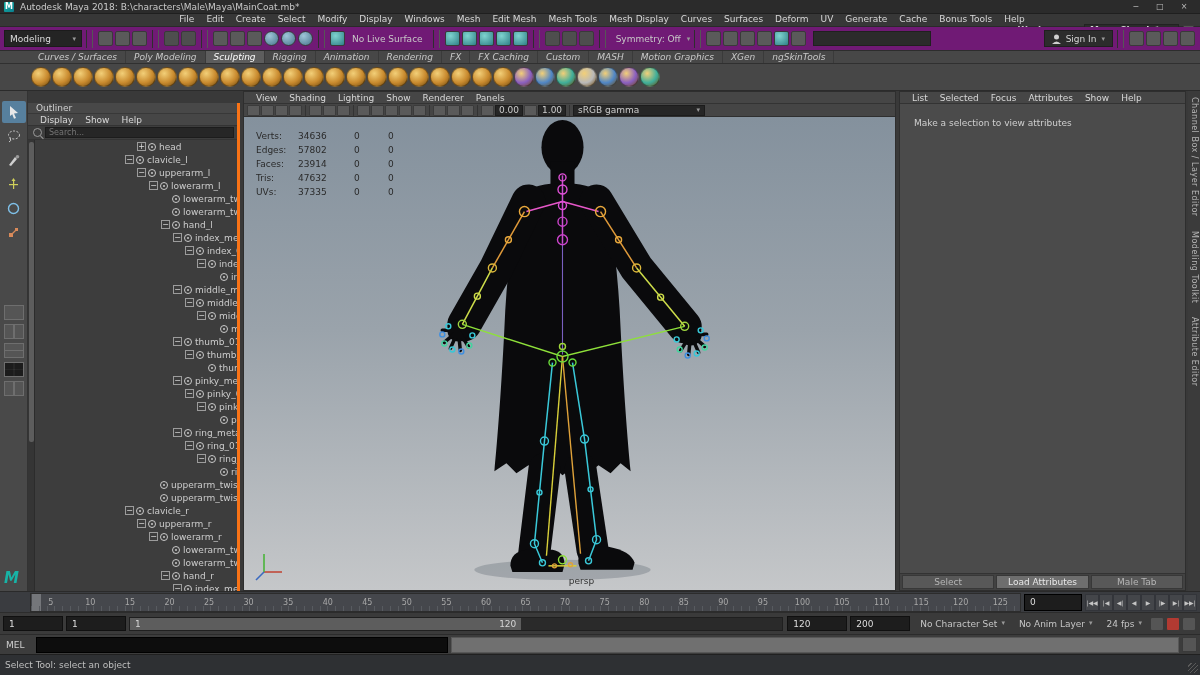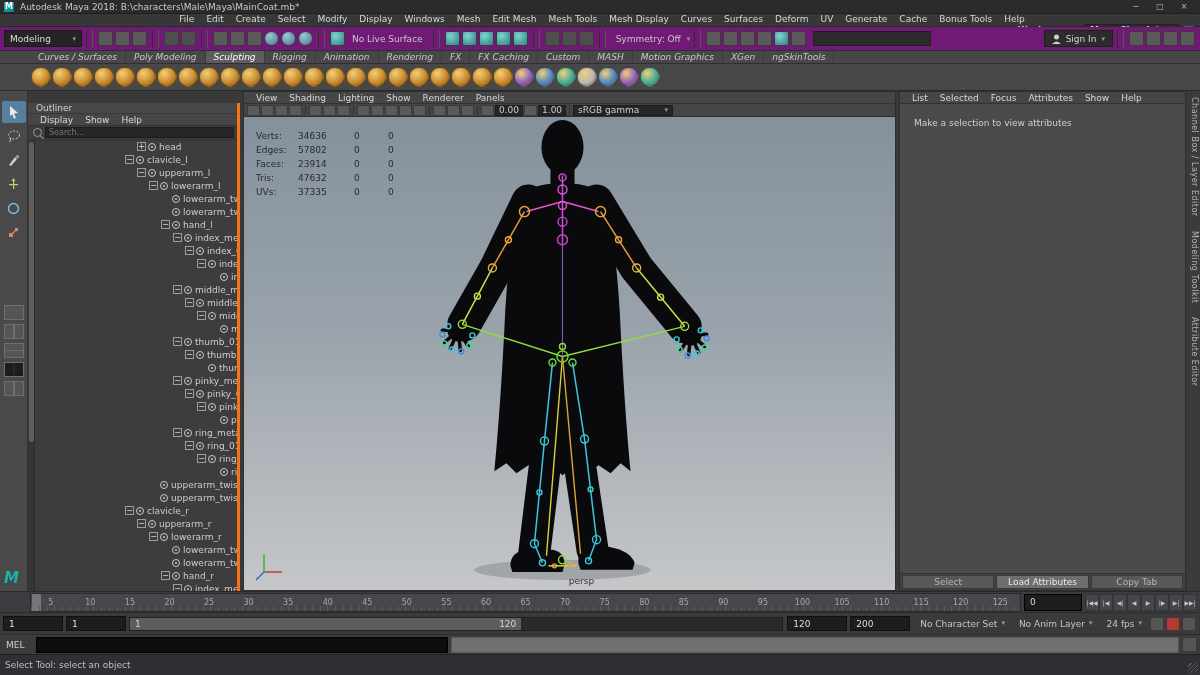--- a/index.html
+++ b/index.html
@@ -77,21 +77,21 @@
 .joint-ico{width:8px;height:8px;flex:none;border:1px solid #c9c9c9;border-radius:50%;margin-right:3px;position:relative;}
 .joint-ico::after{content:"";position:absolute;left:2px;top:2px;width:2px;height:2px;background:#c9c9c9;border-radius:50%;}
 .otl-label{color:#cdcdcd;}
 
 
 .viewport{position:absolute;left:243px;top:0;width:653px;height:500px;background:#454545;border:1px solid #2e2e2e;display:flex;flex-direction:column;}
 .vp-iconbar{height:13px;background:#454545;border-bottom:1px solid #2f2f2f;display:flex;align-items:center;padding:0 3px;gap:1px;}
 .vp-ico{width:13px;height:11px;background:#5a5a5a;border:1px solid #3b3b3b;border-radius:1px;flex:none;}
 .vp-sep{width:1px;height:11px;background:#333;margin:0 2px;flex:none;}
 .vp-field{height:11px;background:#262626;border:1px solid #1c1c1c;color:#ccc;display:flex;align-items:center;padding:0 3px;flex:none;}
-.vp-dd{height:11px;width:100px;background:#262626;border:1px solid #1c1c1c;color:#ccc;display:flex;align-items:center;justify-content:space-between;padding:0 4px;flex:none;}
+.vp-dd{height:11px;width:132px;background:#262626;border:1px solid #1c1c1c;color:#ccc;display:flex;align-items:center;justify-content:space-between;padding:0 4px;flex:none;}
 .vp-canvas{flex:1;position:relative;background:linear-gradient(180deg,#84919d 0%,#9aa3ab 45%,#c5c7c9 100%);overflow:hidden;}
 .vp-canvas svg.scene{position:absolute;inset:0;width:100%;height:100%;}
 .hud{position:absolute;left:12px;top:14px;display:grid;grid-template-columns:42px 56px 34px 30px;row-gap:4px;color:#2a2a2a;}
 .hud span{display:block;}
 .cam-label{position:absolute;bottom:4px;left:0;width:100%;text-align:center;color:#333;padding-left:24px;}
 .axis{position:absolute;left:8px;bottom:8px;}
 
 
 .attrpanel{position:absolute;left:899px;top:0;width:287px;height:500px;background:#4b4b4b;border:1px solid #2e2e2e;display:flex;flex-direction:column;}
 .attr-body{flex:1;position:relative;}
@@ -763,21 +763,21 @@
           <span class="menu-item">Show</span>
           <span class="menu-item">Help</span>
         </div>
       <div class="attr-body">
         <div class="attr-msg">Make a selection to view attributes</div>
       </div>
       <div class="attr-btns">
 
       <span class="attr-btn">Select</span>
           <span class="attr-btn active">Load Attributes</span>
-          <span class="attr-btn">Copy Tab</span>
+          <span class="attr-btn">Male Tab</span>
         </div>
     </div>
 
     <div class="vtabs">
 
     <span class="vtab">Channel Box / Layer Editor</span>
         <span class="vtab">Modeling Toolkit</span>
         <span class="vtab">Attribute Editor</span>
       </div>
   </div>

